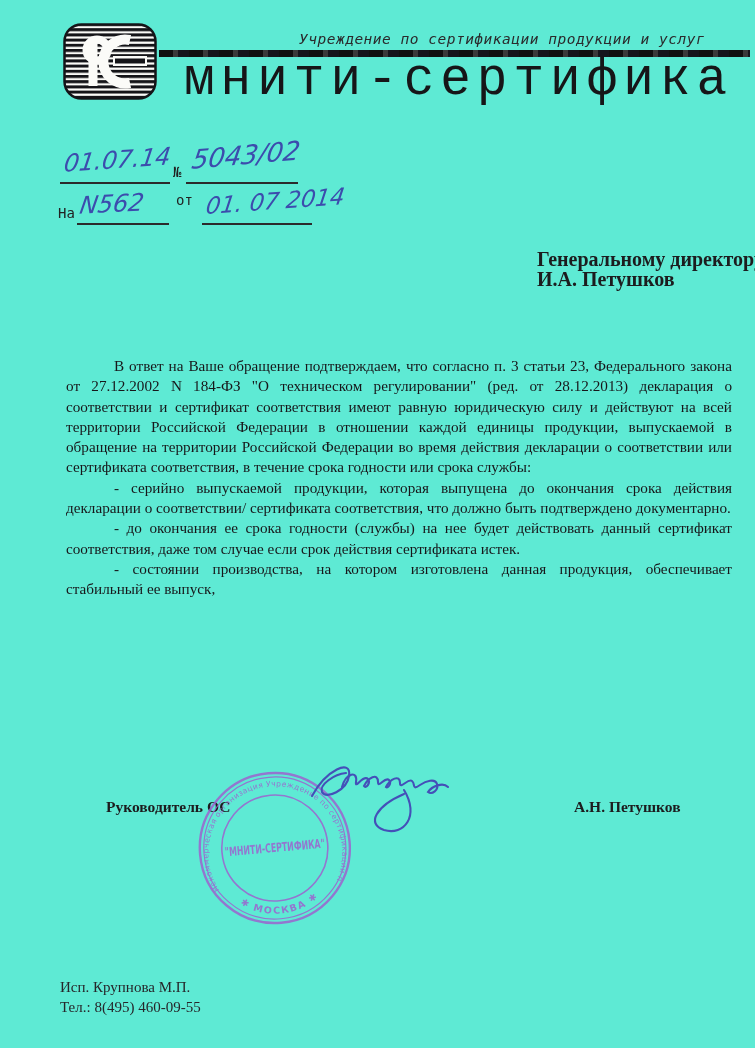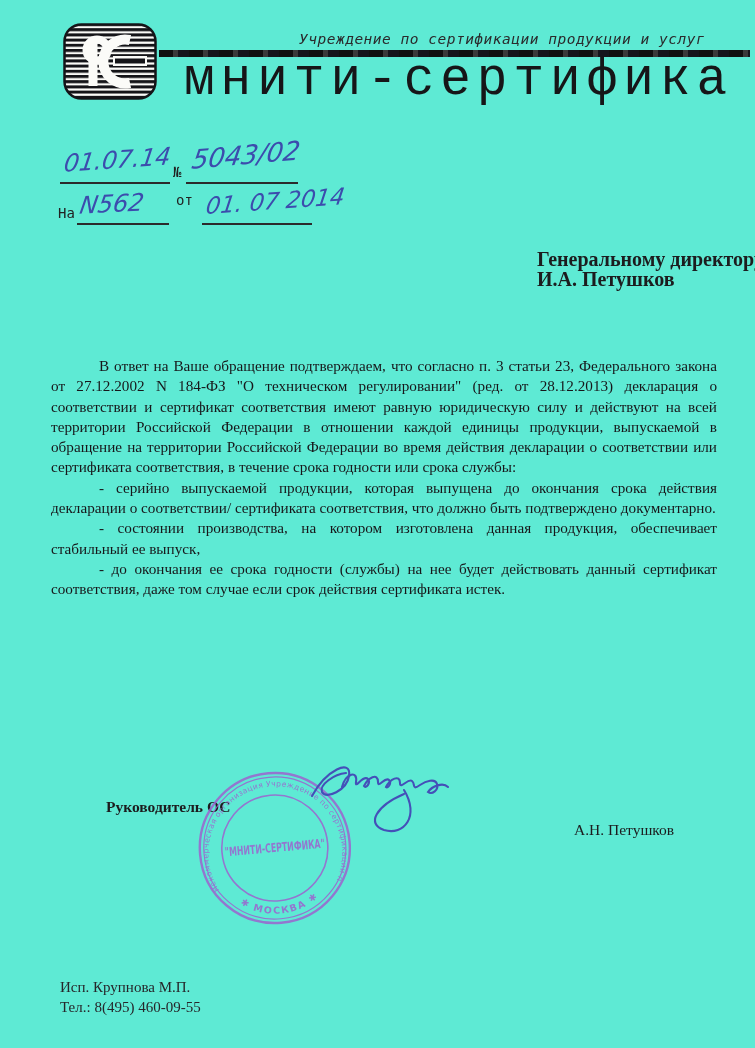--- a/index.html
+++ b/index.html
@@ -51,27 +51,27 @@
   .h-num{left:192px;top:140px;font-size:26px;transform:rotate(-5deg) skewX(-14deg);}
   .h-innum{left:80px;top:190px;font-size:24px;transform:rotate(-3deg) skewX(-12deg);}
   .h-indate{left:206px;top:188px;font-size:23px;transform:rotate(-4deg) skewX(-12deg);}
   
   .recipient{
     position:absolute;left:537px;top:250px;
     font-weight:bold;font-size:20px;line-height:19.5px;white-space:nowrap;
   }
   
   .body-text{
-    position:absolute;left:51px;top:356px;width:666px;
+    position:absolute;left:66px;top:356px;width:666px;
     font-size:15.2px;line-height:20.3px;text-align:justify;color:#17171a;
   }
   .body-text p{margin:0;text-indent:48px;}
   
   .signer-title{position:absolute;left:66px;top:798px;font-weight:bold;font-size:15.5px;white-space:nowrap;margin-left:40px;}
-  .signer-name{position:absolute;left:574px;top:798px;font-weight:normal;font-size:15.5px;white-space:nowrap;margin-top:23px;}
+  .signer-name{position:absolute;left:574px;top:798px;font-weight:bold;font-size:15.5px;white-space:nowrap;}
   .sig-ink{position:absolute;left:308px;top:756px;}
   .stamp{position:absolute;left:190px;top:763px;transform:rotate(-5deg);opacity:.85;}
   
   .footer{
     position:absolute;left:60px;top:977px;
     font-size:15px;line-height:20px;color:#26262a;white-space:nowrap;
   }
 </style>
 </head>
 <body>
@@ -120,22 +120,22 @@
   <span class="hand h-indate">01. 07 2014</span>
 
   <div class="recipient">
     <div>Генеральному директору</div>
     <div>И.А. Петушков</div>
   </div>
 
   <div class="body-text">
     <p>В ответ на Ваше обращение подтверждаем, что согласно п. 3 статьи 23, Федерального закона от 27.12.2002 N 184-ФЗ "О техническом регулировании" (ред. от 28.12.2013) декларация о соответствии и сертификат соответствия имеют равную юридическую силу и действуют на всей территории Российской Федерации в отношении каждой единицы продукции, выпускаемой в обращение на территории Российской Федерации во время действия декларации о соответствии или сертификата соответствия, в течение срока годности или срока службы:</p>
     <p>- серийно выпускаемой продукции, которая выпущена до окончания срока действия декларации о соответствии/ сертификата соответствия, что должно быть подтверждено документарно.</p>
+    <p>- до окончания ее срока годности (службы) на нее будет действовать данный сертификат соответствия, даже  том случае если срок действия сертификата истек.</p>
     <p>- состоянии производства, на котором изготовлена данная продукция, обеспечивает стабильный ее выпуск,</p>
-    <p>- до окончания ее срока годности (службы) на нее будет действовать данный сертификат соответствия, даже  том случае если срок действия сертификата истек.</p>
   </div>
 
   <div class="signer-title">Руководитель ОС</div>
   <div class="signer-name">А.Н. Петушков</div>
 
   <div class="stamp">
     <svg width="170" height="170" viewBox="-85 -85 170 170">
       <defs>
         <path id="arcTop" d="M -59 37 A 67 67 0 1 1 59 37"></path>
         <path id="arcBottom" d="M -48 45 A 66 66 0 0 0 48 45"></path>

